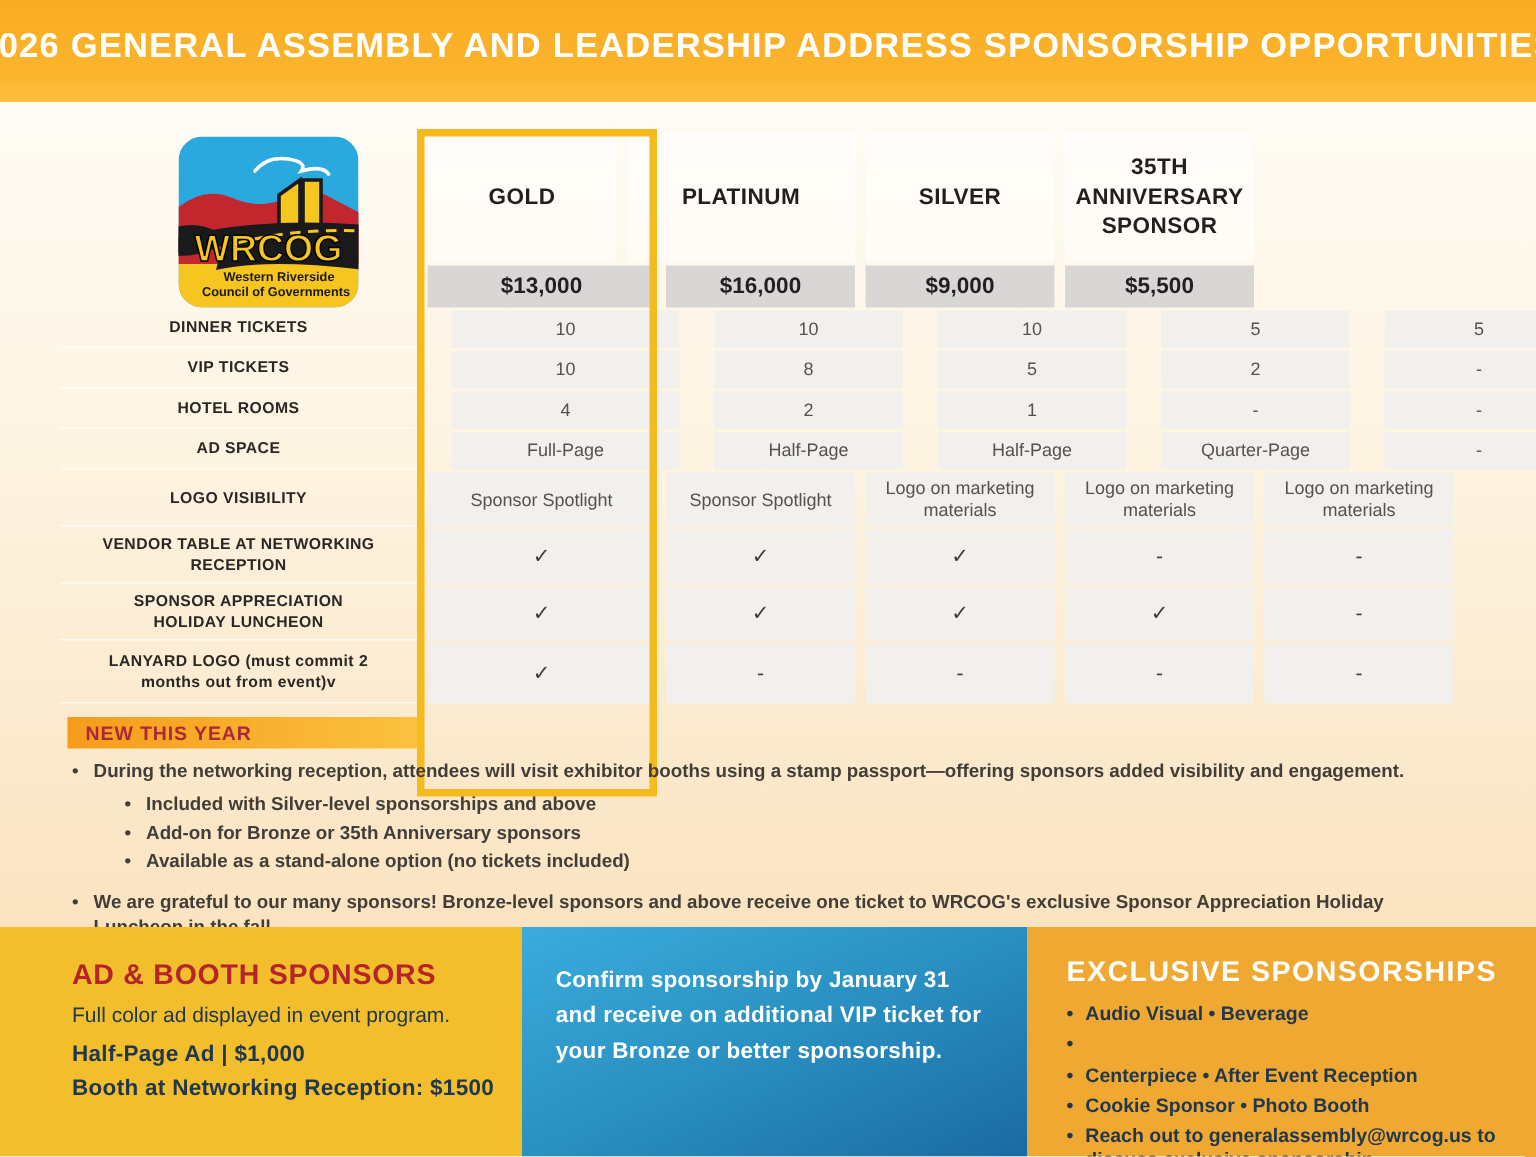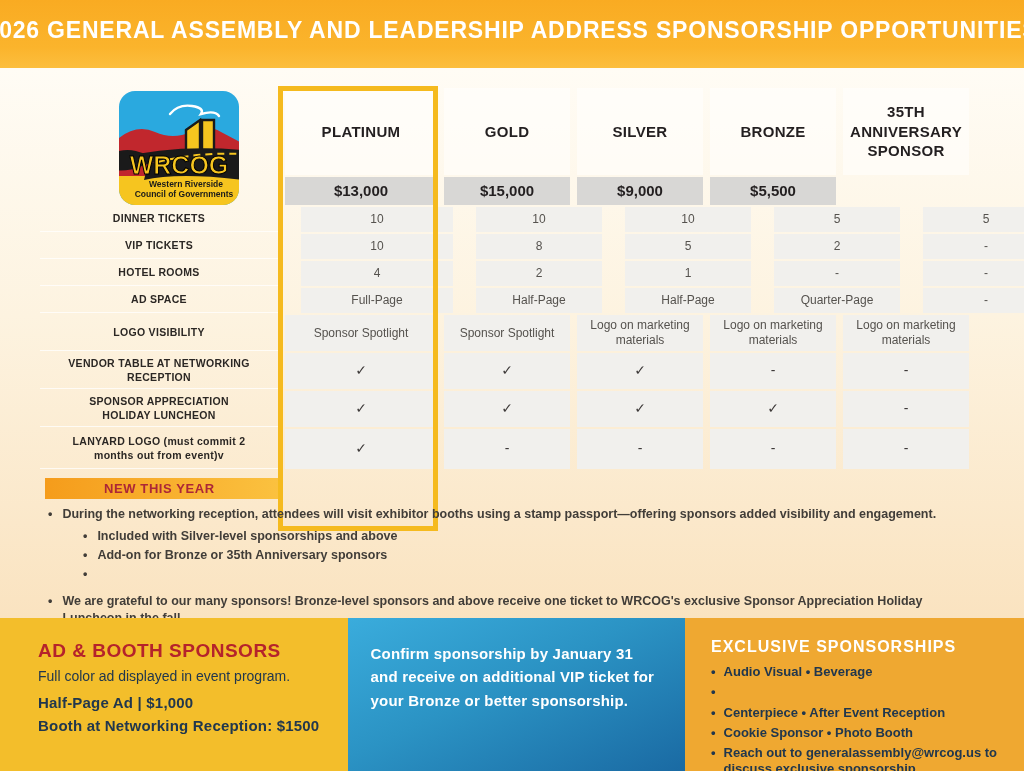--- a/index.html
+++ b/index.html
@@ -50,38 +50,38 @@
     position:absolute; left:278px; top:18px; width:160px; height:445px;
     border:5px solid #F5BA1E; pointer-events:none;
   }
 
   
   .nty-band{
     position:absolute; left:45px; top:410px; width:233px; height:21px;
     background:linear-gradient(90deg,#F59C1B 0%, #FBC13F 100%);
     display:flex; align-items:center; padding-left:12px;
   }
-  .nty-band span{ color:#AC2737; font-weight:bold; font-size:13px; letter-spacing:.6px;margin-left:47px; }
+  .nty-band span{ color:#AC2737; font-weight:bold; font-size:13px; letter-spacing:.6px; }
   .nty-body{ position:absolute; left:48px; top:438px; width:950px; color:#413D38; font-size:12.5px; }
   .b-main{ display:flex; gap:10px; margin-bottom:5px; font-weight:600; line-height:1.35; }
   .b-sub{ display:flex; gap:10px; margin-left:35px; margin-bottom:3px; font-weight:600; line-height:1.3; }
   .b-dot{ flex:none; }
   .b-main.second{ margin-top:10px; max-width:880px; }
 
   
   .footer{ position:absolute; left:0; top:618px; width:1024px; height:153px; display:flex; }
-  .panel-yellow{ width:348px; flex:none; background:#F3BE2B; padding:22px 0 0 38px; }
+  .panel-yellow{ width:348px; flex:none; background:#F3BE2B; padding:22px 0 0 48px; }
   .panel-yellow h2{ color:#B5232B; font-size:19px; font-weight:bold; letter-spacing:.5px; margin-bottom:6px; }
   .panel-yellow .sub{ color:#21374D; font-size:14px; margin-bottom:10px; }
   .panel-yellow .line{ color:#21374D; font-size:15px; font-weight:bold; margin-bottom:6px; letter-spacing:.2px; }
   .panel-blue{ width:337px; flex:none; background:linear-gradient(155deg,#3AACDC 0%, #2B93C4 45%, #1A6AA3 100%);
     display:flex; justify-content:center; padding-top:24px; }
   .panel-blue p{ color:#FFFFFF; font-size:15px; font-weight:bold; width:292px; line-height:1.55; letter-spacing:.2px; }
   .panel-orange{ width:339px; flex:none; background:#EFA831; padding:20px 26px 0 26px; }
-  .panel-orange h2{ color:#FFFFFF; font-size:16px; font-weight:bold; letter-spacing:1px; margin-bottom:8px; }
+  .panel-orange h2{ color:#FFFFFF; font-size:19px; font-weight:bold; letter-spacing:1px; margin-bottom:8px; }
   .panel-orange .xb{ display:flex; gap:8px; color:#21374D; font-size:13px; font-weight:600; line-height:1.25; margin-bottom:4px; }
 </style>
 </head>
 <body>
 
 <div class="header-band">
   <h1>2026 GENERAL ASSEMBLY AND LEADERSHIP ADDRESS SPONSORSHIP OPPORTUNITIES</h1>
 </div>
 
 <div class="main">
@@ -108,31 +108,30 @@
         <text x="68" y="97" text-anchor="middle" font-family="Liberation Sans, sans-serif" font-size="8.5" font-weight="bold" fill="#1A1A1A">Western Riverside</text>
         <text x="66" y="107" text-anchor="middle" font-family="Liberation Sans, sans-serif" font-size="8.5" font-weight="bold" fill="#1A1A1A">Council of Governments</text>
       </g>
     </svg>
   </div>
 
   <div class="sp-table">
 
     <div class="trow tier-row">
       <div class="cell label-cell"></div>
+      <div class="cell vcell c-std">GOLD</div>
       <div class="cell vcell c-plat">PLATINUM</div>
-      <div class="cell vcell c-std">GOLD</div>
       <div class="cell vcell c-std">SILVER</div>
-      <div class="cell vcell c-std">BRONZE</div>
       <div class="cell vcell c-std">35TH ANNIVERSARY SPONSOR</div>
     </div>
 
     <div class="trow price-row">
       <div class="cell label-cell"></div>
       <div class="cell vcell c-plat">$13,000</div>
-      <div class="cell vcell c-std">$15,000</div>
+      <div class="cell vcell c-std">$16,000</div>
       <div class="cell vcell c-std">$9,000</div>
       <div class="cell vcell c-std">$5,500</div>
     </div>
 
     <div class="trow r-sm">
       <div class="cell label-cell">DINNER TICKETS</div>
       <div class="cell vcell c-plat">10</div>
       <div class="cell vcell c-std">10</div>
       <div class="cell vcell c-std">10</div>
       <div class="cell vcell c-std">5</div>
@@ -216,20 +215,21 @@
     <div class="b-sub">
       <span class="b-dot">•</span>
       <span>Included with Silver-level sponsorships and above</span>
     </div>
     <div class="b-sub">
       <span class="b-dot">•</span>
       <span>Add-on for Bronze or 35th Anniversary sponsors</span>
     </div>
     <div class="b-sub">
       <span class="b-dot">•</span>
+      <span>Available as a stand-alone option (no tickets included)</span>
     </div>
     <div class="b-main second">
       <span class="b-dot">•</span>
       <span>We are grateful to our many sponsors! Bronze-level sponsors and above receive one ticket to WRCOG's exclusive Sponsor Appreciation Holiday Luncheon in the fall.</span>
     </div>
   </div>
 </div>
 
 <div class="footer">
 

